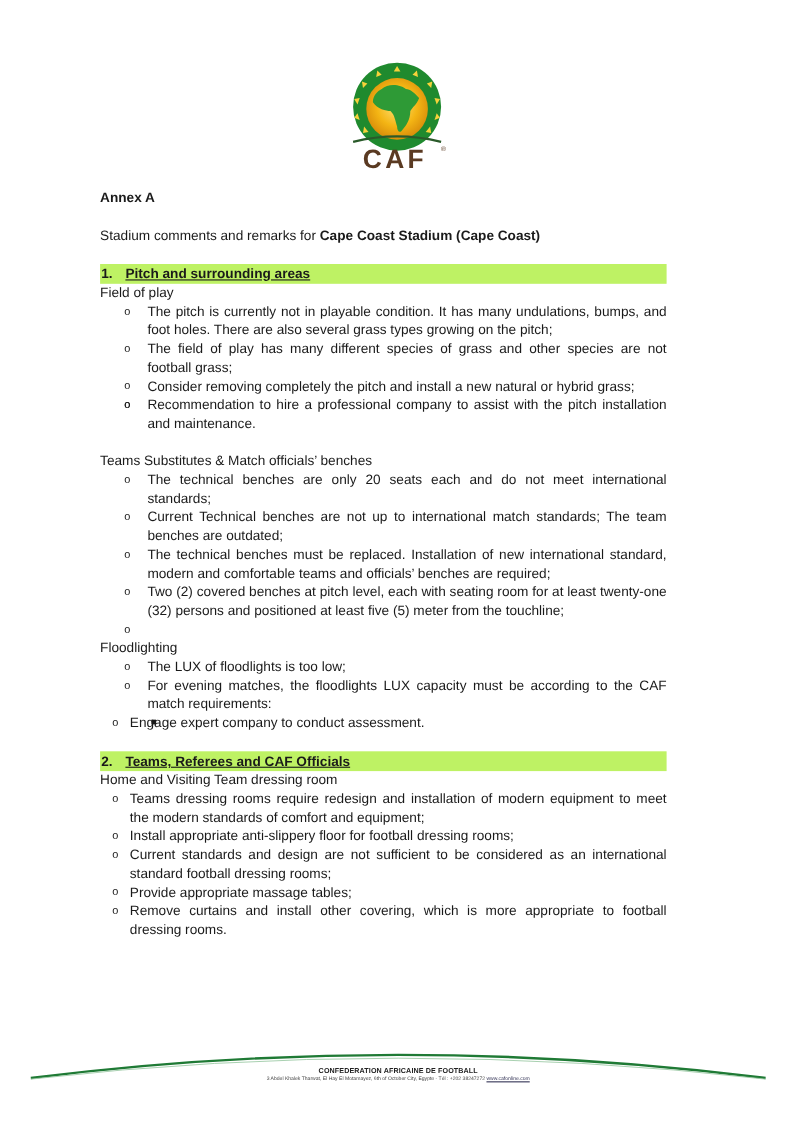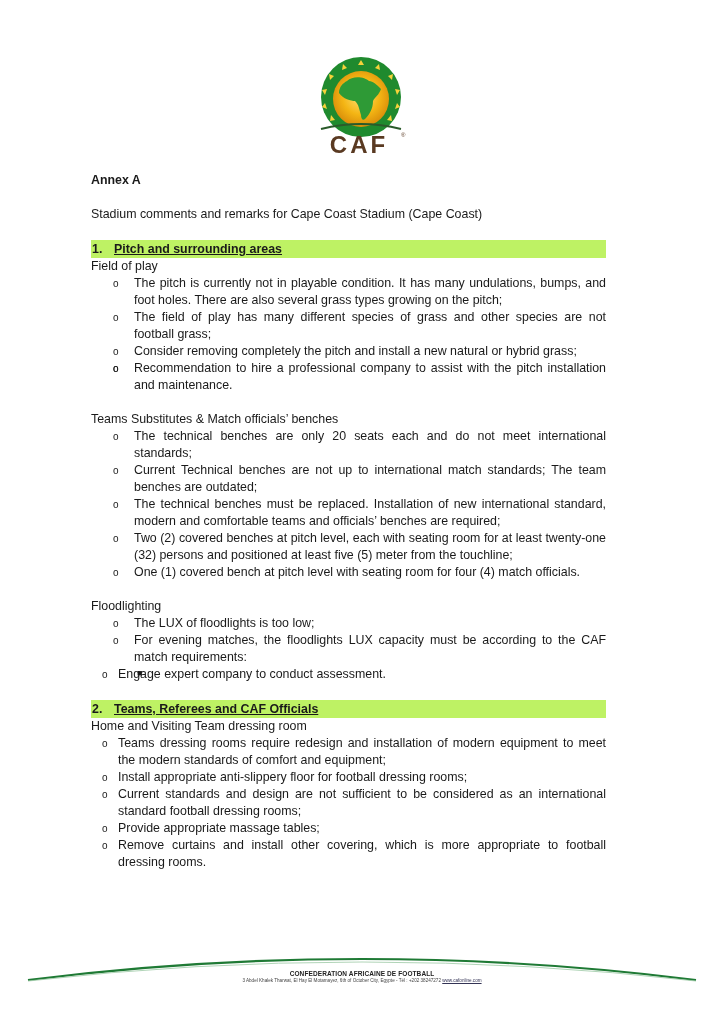--- a/index.html
+++ b/index.html
@@ -3,21 +3,21 @@
 <meta charset="utf-8">
 <style>
   html, body { margin: 0; padding: 0; background: #ffffff; }
   body { width: 724px; height: 1024px; position: relative; overflow: hidden;
          font-family: "Liberation Sans", "DejaVu Sans", sans-serif; color: #1a1a1a; }
   .logo { position: absolute; left: 303px; top: 55px; width: 116px; height: 104px; }
   .content { position: absolute; left: 91px; top: 172px; width: 515px;
              font-size: 12.4px; line-height: 17px; }
   .annex { font-weight: bold; margin: 0 0 17px 0; }
   .intro { margin: 0 0 17px 0; }
-  .intro b { font-weight: normal; }
+  .intro b { font-weight: bold; }
   .section-head { background: #bef264; font-weight: bold; height: 18px; line-height: 18px;
                   margin: 0; padding-left: 1px; }
   .section-head .num { display: inline-block; width: 22px; }
   .section-head .title { text-decoration: underline; }
   .sub-head { font-weight: normal; margin: 0; }
   ul.lvl1 { list-style: none; margin: 0; padding: 0; }
   ul.lvl1 > li { position: relative; padding-left: 43px; text-align: justify; }
   ul.lvl1 > li .bullet { position: absolute; left: 22px; top: 0; font-size: 10px; }
   ul.lvl2 { list-style: none; margin: 0; padding: 0; }
   ul.lvl2 > li { position: relative; padding-left: 23px; text-align: justify; }
@@ -81,21 +81,21 @@
     <li><span class="bullet">o</span><span>Recommendation to hire a professional company to assist with the pitch installation and maintenance.</span></li>
   </ul>
   <div class="gap"></div>
 
   <p class="sub-head">Teams Substitutes &amp; Match officials’ benches</p>
   <ul class="lvl1">
     <li><span class="bullet">o</span><span>The technical benches are only 20 seats each and do not meet international standards;</span></li>
     <li><span class="bullet">o</span><span>Current Technical benches are not up to international match standards; The team benches are outdated;</span></li>
     <li><span class="bullet">o</span><span>The technical benches must be replaced. Installation of new international standard, modern and comfortable teams and officials’ benches are required;</span></li>
     <li><span class="bullet">o</span><span>Two (2) covered benches at pitch level, each with seating room for at least twenty-one (32) persons and positioned at least five (5) meter from the touchline;</span></li>
-    <li><span class="bullet">o</span><span>One (1) covered bench at pitch level with seating room for four (4) match officials.</span></li>
+    <li><span class="bullet">o</span></li>
   </ul>
   <div class="gap"></div>
 
   <p class="sub-head">Floodlighting</p>
   <ul class="lvl1">
     <li><span class="bullet">o</span><span>The LUX of floodlights is too low;</span></li>
     <li><span class="bullet">o</span><span>For evening matches, the floodlights LUX capacity must be according to the CAF match requirements:</span>
       <ul class="lvl2">
         <li><span class="bullet">■</span></li>
       </ul>

